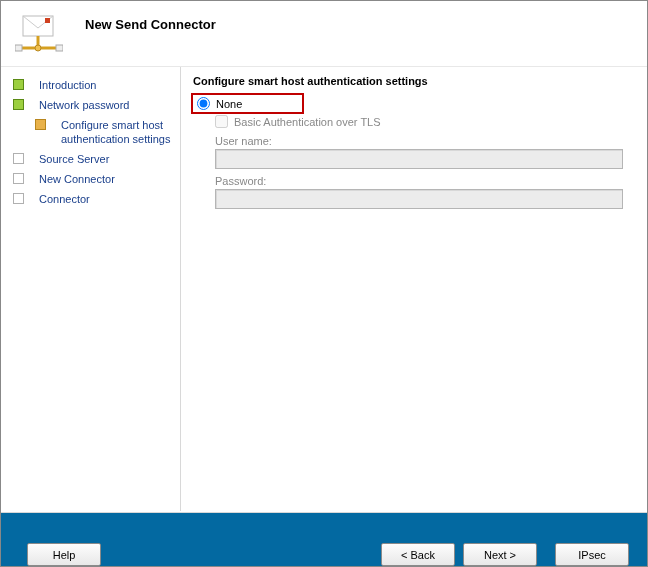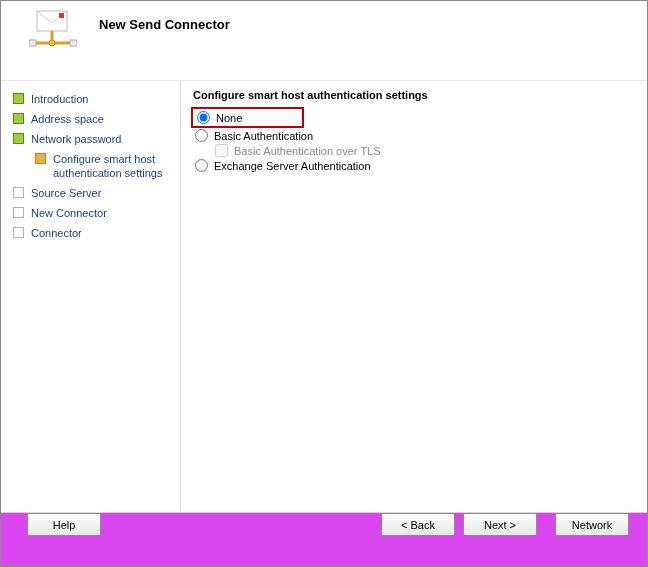--- a/index.html
+++ b/index.html
@@ -13,23 +13,23 @@
   .dialog {
     width: 648px;
     height: 567px;
     background: #fff;
     border: 1px solid #888;
     box-sizing: border-box;
     position: relative;
   }
   .header {
     display: flex;
-    align-items: flex-start;
-    padding: 8px 16px 4px 28px;
-    height: 80px;
+    align-items: center;
+    padding: 8px 16px 4px 14px;
+    height: 66px;
     box-sizing: border-box;
     border-bottom: 1px solid #e8e8e8;
   }
   .header .icon-wrap {
     width: 48px;
     height: 44px;
     margin-right: 22px;
     position: relative;
   }
   .header h1 {
@@ -52,20 +52,21 @@
     padding: 8px 6px 8px 12px;
     box-sizing: border-box;
     border-right: 1px solid #d8d8d8;
   }
   .sidebar .step {
     display: flex;
     align-items: flex-start;
     padding: 3px 0;
     color: #1a3f8b;
     cursor: default;
+    gap: 8px;
   }
   .sidebar .step.sub {
     padding-left: 22px;
   }
   .sidebar .step .box {
     width: 11px;
     height: 11px;
     flex: 0 0 11px;
     margin-right: 7px;
     margin-top: 1px;
@@ -137,24 +138,24 @@
     padding: 1px 60px 1px 2px;
     margin-left: -2px;
   }
   .disabled-text { color: #888; }
   .footer {
     position: absolute;
     left: 0; right: 0; bottom: 0;
     height: 54px;
     border-top: 1px solid #d8d8d8;
     display: flex;
-    align-items: flex-start;
+    align-items: flex-end;
     padding: 0 18px;
     box-sizing: border-box;
-    background: #d946ef;
+    background: #0369a1;
   }
   .footer .spacer { flex: 1; }
   button.win {
     font-family: inherit;
     font-size: 11px;
     height: 23px;
     min-width: 74px;
     padding: 0 10px;
     background: linear-gradient(#fdfdfd, #e8e8e8);
     border: 1px solid #8a8a8a;
@@ -186,24 +187,20 @@
 
   <div class="body">
 
     <div class="sidebar">
       <div class="step done">
         <div class="box"></div>
         <span class="lbl">Introduction</span>
       </div>
       <div class="step done">
         <div class="box"></div>
-        <span class="lbl">Address space</span>
-      </div>
-      <div class="step done">
-        <div class="box"></div>
         <span class="lbl">Network password</span>
       </div>
       <div class="step current sub">
         <div class="box"></div>
         <span class="lbl">Configure smart host authentication settings</span>
       </div>
       <div class="step pending">
         <div class="box"></div>
         <span class="lbl">Source Server</span>
       </div>
@@ -220,42 +217,41 @@
     <div class="main">
       <div class="section-title">Configure smart host authentication settings</div>
 
       <div class="highlight">
         <div class="opt-row">
           <input type="radio" name="auth" checked="" style="">
           <span>None</span>
         </div>
       </div>
 
-      <div class="opt-row">
-        <input type="radio" name="auth" style="">
-        <span>Basic Authentication</span>
-      </div>
 
       <div class="opt-row indent-1">
         <input type="checkbox" disabled="" style="">
         <span class="disabled-text">Basic Authentication over TLS</span>
       </div>
 
-
-
-      <div class="opt-row">
-        <input type="radio" name="auth" style="">
-        <span>Exchange Server Authentication</span>
-      </div>
+      <div class="indent-2">
+        <div class="field-label">User name:</div>
+        <div class="field-input" title=""></div>
+
+        <div class="field-label">Password:</div>
+        <div class="field-input" title=""></div>
+      </div>
+
+
 
 
     </div>
   </div>
 
   <div class="footer">
     <button class="win">Help</button>
     <div class="spacer"></div>
     <button class="win">&lt; Back</button>
     <button class="win">Next &gt;</button>
-    <button class="win" style="margin-left:18px">Network</button>
+    <button class="win" style="margin-left:18px">IPsec</button>
   </div>
 
 </div>
 
 </body></html>

